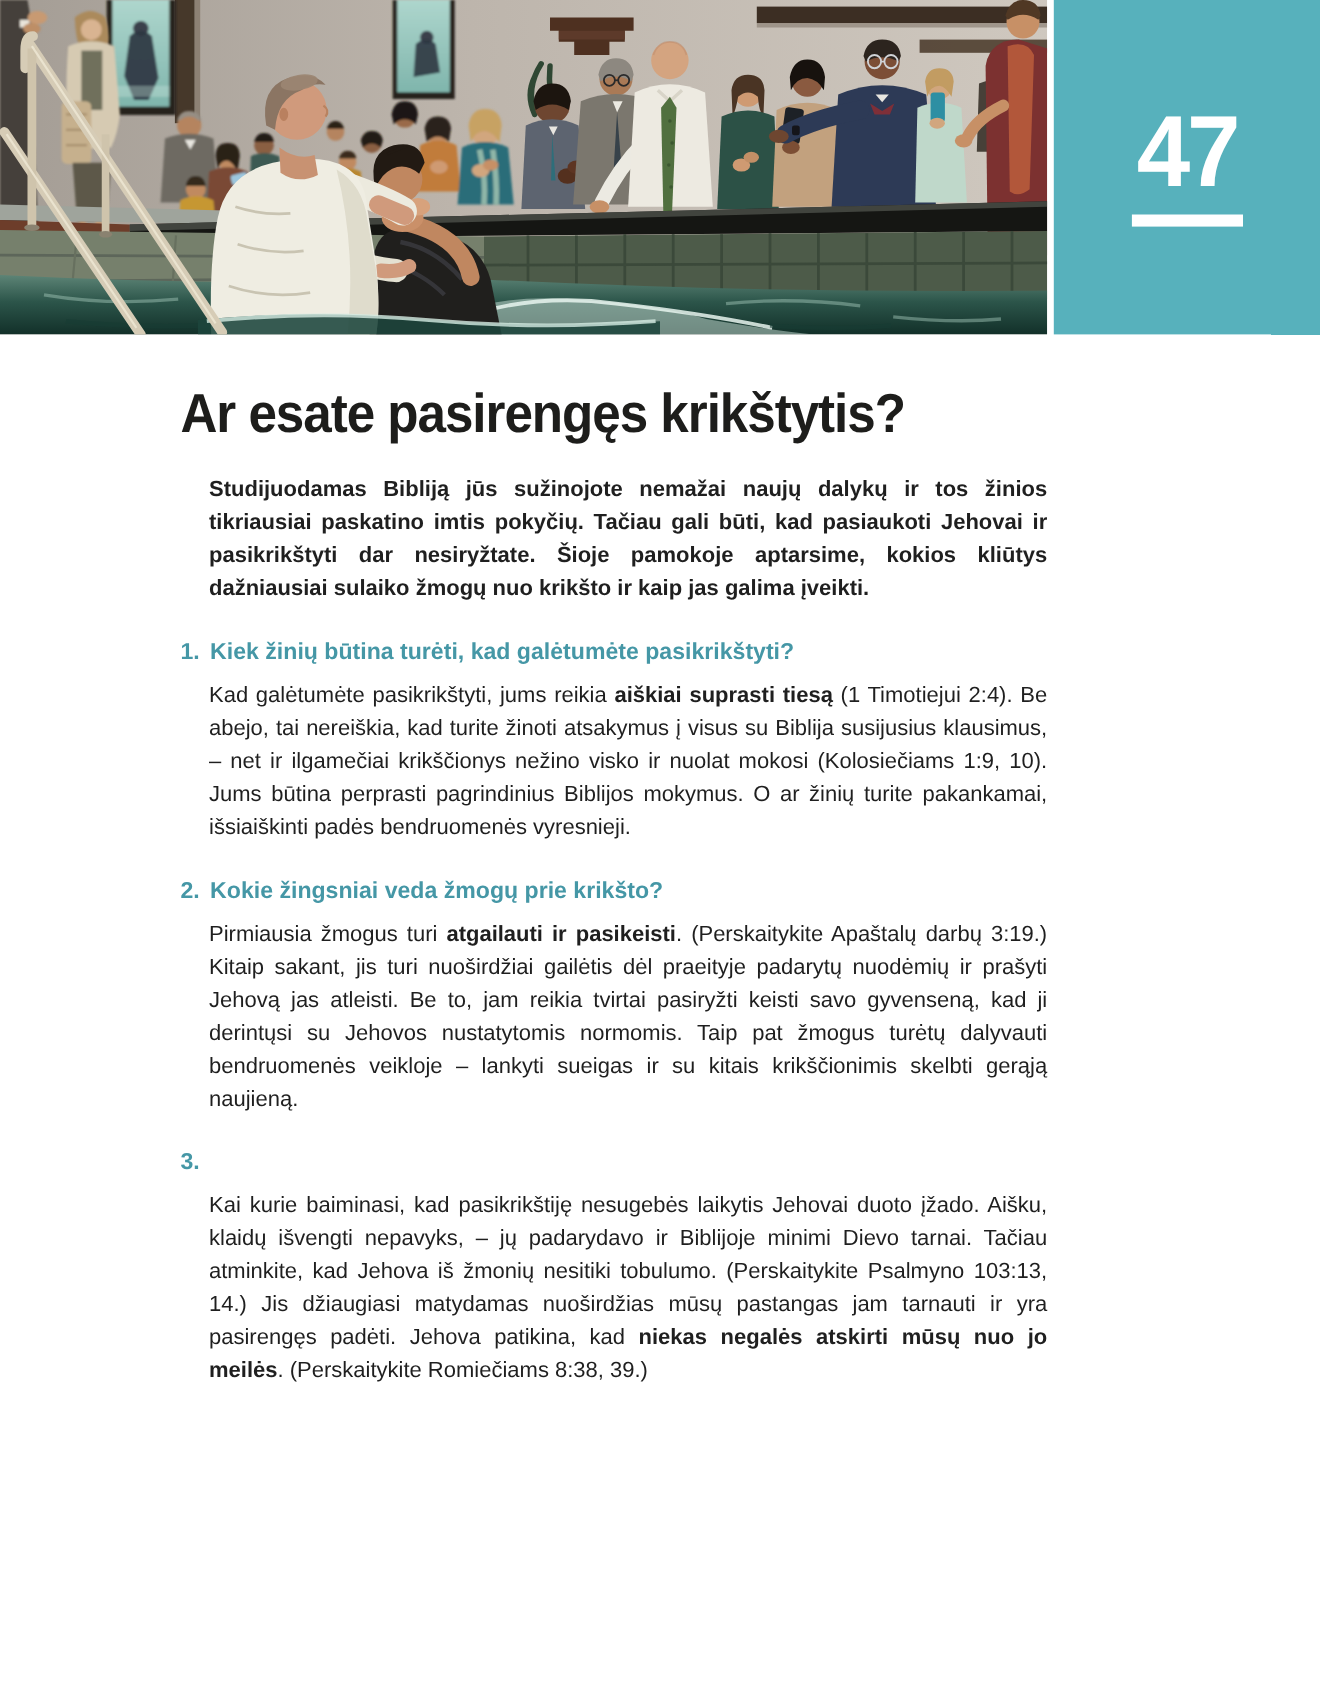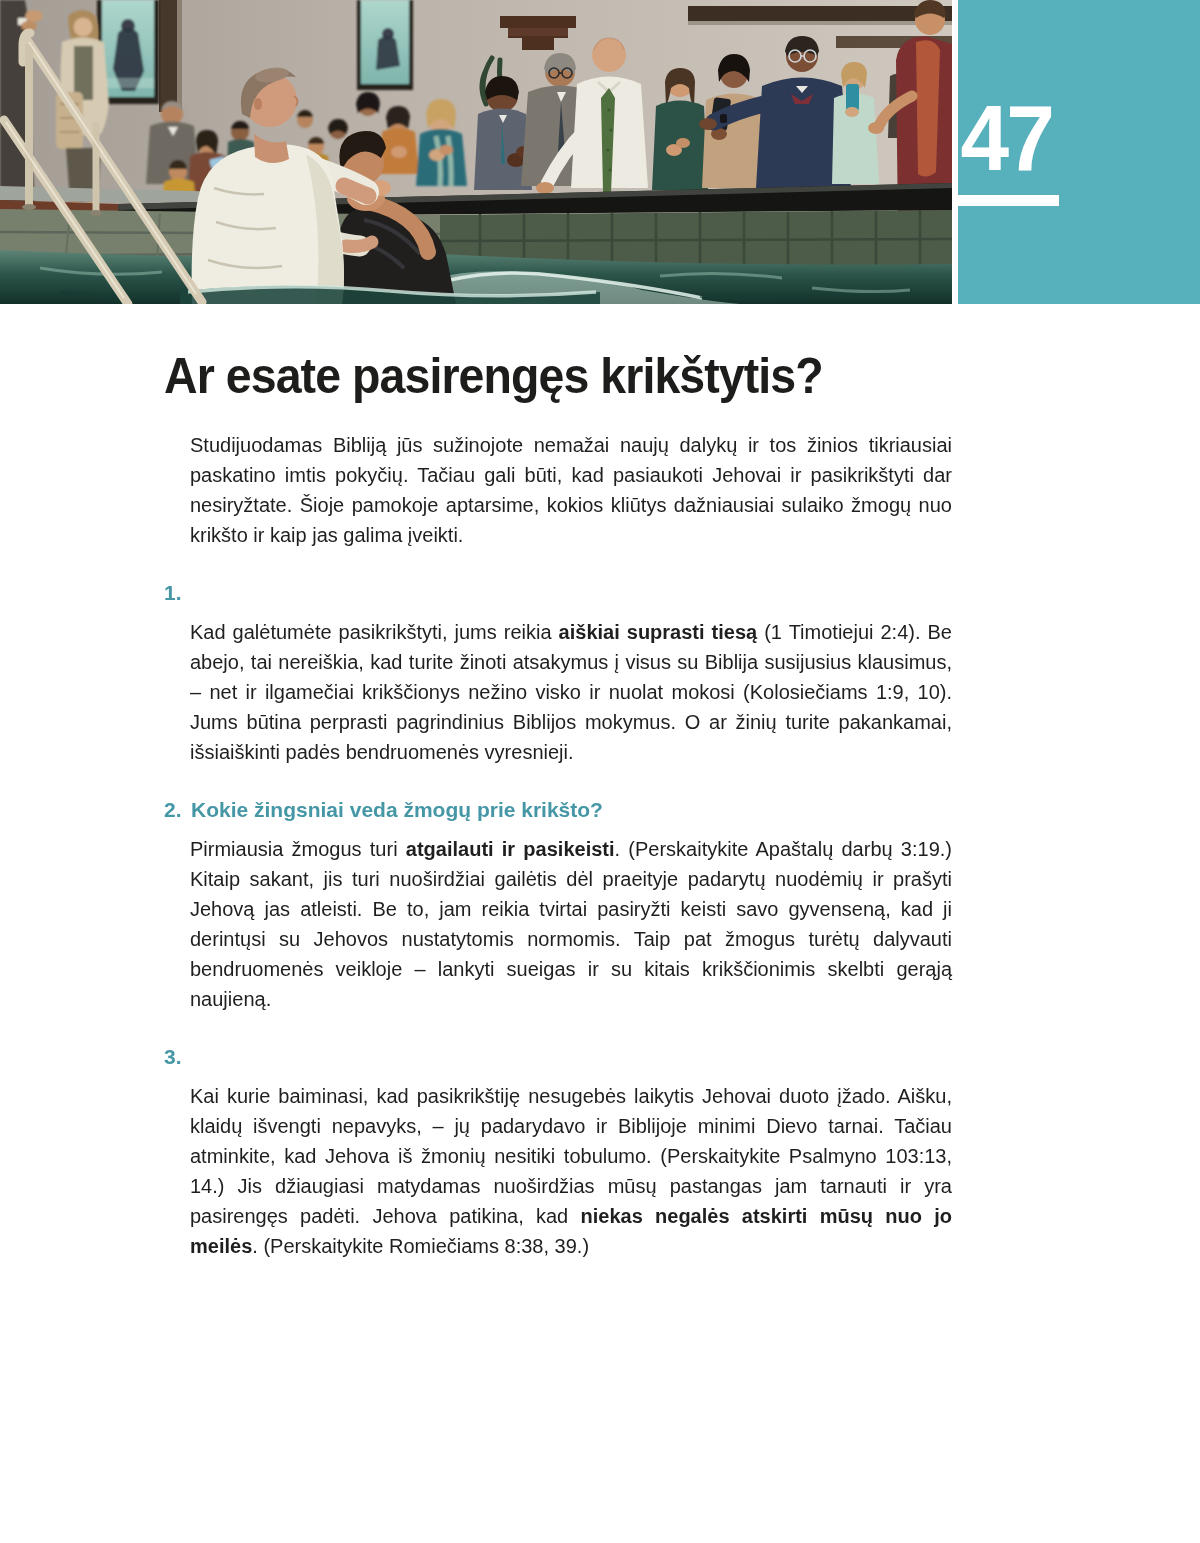--- a/index.html
+++ b/index.html
@@ -18,41 +18,41 @@
     -webkit-font-smoothing:antialiased;
   }
   .page{position:relative;width:1200px;height:1543px;overflow:hidden;}
   
   .hero{position:relative;width:1200px;height:304px;}
   .hero-photo{position:absolute;left:0;top:0;width:952px;height:304px;margin:0;overflow:hidden;}
   .hero-photo svg{display:block;width:952px;height:304px;}
   .chapter-band{
     position:absolute;left:958px;top:0;width:242px;height:304px;
     background:var(--band-teal);
-    display:flex;flex-direction:column;align-items:flex-start;justify-content:center;
+    display:flex;flex-direction:column;align-items:center;justify-content:center;
   }
   .chapter-number{
     color:var(--band-number-color);
     font-weight:700;font-size:92px;line-height:0.88;
     letter-spacing:-3px;transform:scaleX(.95);
   }
   .chapter-underline{width:101px;height:11px;background:var(--band-number-color);margin-top:17px;}
   
   .content{width:788px;margin:46px 2px 0 164px;}
   .title{
     margin:0;color:var(--title-color);
     font-size:50px;font-weight:700;letter-spacing:-1px;line-height:1.05;
     transform:scaleX(.93);transform-origin:left center;white-space:nowrap;
   }
   .intro,.lesson-section .para{
     font-size:20px;line-height:30px;text-align:justify;
     color:var(--body-color);margin:0;
     hyphens:auto;-webkit-hyphens:auto;
   }
-  .intro{margin:27px 0 0 26px;}
+  .intro{margin:27px 0 0 26px;font-weight:bold;}
   .lesson-section{margin-top:29px;}
   .q{
     display:flex;margin:0;
     font-size:21px;line-height:27px;font-weight:700;
     color:var(--heading-teal);
   }
   .qnum{width:27px;flex:none;}
   .lesson-section .para{margin:11px 0 0 26px;}
   .para b{font-weight:700;}
 </style>
@@ -310,20 +310,21 @@
 
   <main class="content">
 
     <h1 class="title">Ar esate pasirengęs krikštytis?</h1>
 
     <p class="intro">Studijuodamas Bibliją jūs sužinojote nemažai naujų dalykų ir tos žinios tikriausiai paskatino imtis pokyčių. Tačiau gali būti, kad pasiaukoti Jehovai ir pasikrikštyti dar nesiryžtate. Šioje pamokoje aptarsime, kokios kliūtys dažniausiai sulaiko žmogų nuo krikšto ir kaip jas galima įveikti.</p>
 
     <section class="lesson-section">
       <h2 class="q">
         <span class="qnum">1.</span>
+        <span class="qtext">Kiek žinių būtina turėti, kad galėtumėte pasikrikštyti?</span>
       </h2>
       <p class="para"><span>Kad galėtumėte pasikrikštyti, jums reikia </span><b>aiškiai suprasti tiesą</b><span> (1 Timotiejui 2:4). Be abejo, tai nereiškia, kad turite žinoti atsakymus į visus su Biblija susijusius klausimus, – net ir ilgamečiai krikščionys nežino visko ir nuolat mokosi (Kolosiečiams 1:9, 10). Jums būtina perprasti pagrindinius Biblijos mokymus. O ar žinių turite pakankamai, išsiaiškinti padės bendruomenės vyresnieji.</span></p>
     </section>
 
     <section class="lesson-section">
       <h2 class="q">
         <span class="qnum">2.</span>
         <span class="qtext">Kokie žingsniai veda žmogų prie krikšto?</span>
       </h2>
       <p class="para"><span>Pirmiausia žmogus turi </span><b>atgailauti ir pasikeisti</b><span>. (Perskaitykite Apaštalų darbų 3:19.) Kitaip sakant, jis turi nuoširdžiai gailėtis dėl praeityje padarytų nuodėmių ir prašyti Jehovą jas atleisti. Be to, jam reikia tvirtai pasiryžti keisti savo gyvenseną, kad ji derintųsi su Jehovos nustatytomis normomis. Taip pat žmogus turėtų dalyvauti bendruomenės veikloje – lankyti sueigas ir su kitais krikščionimis skelbti gerąją naujieną.</span></p>

